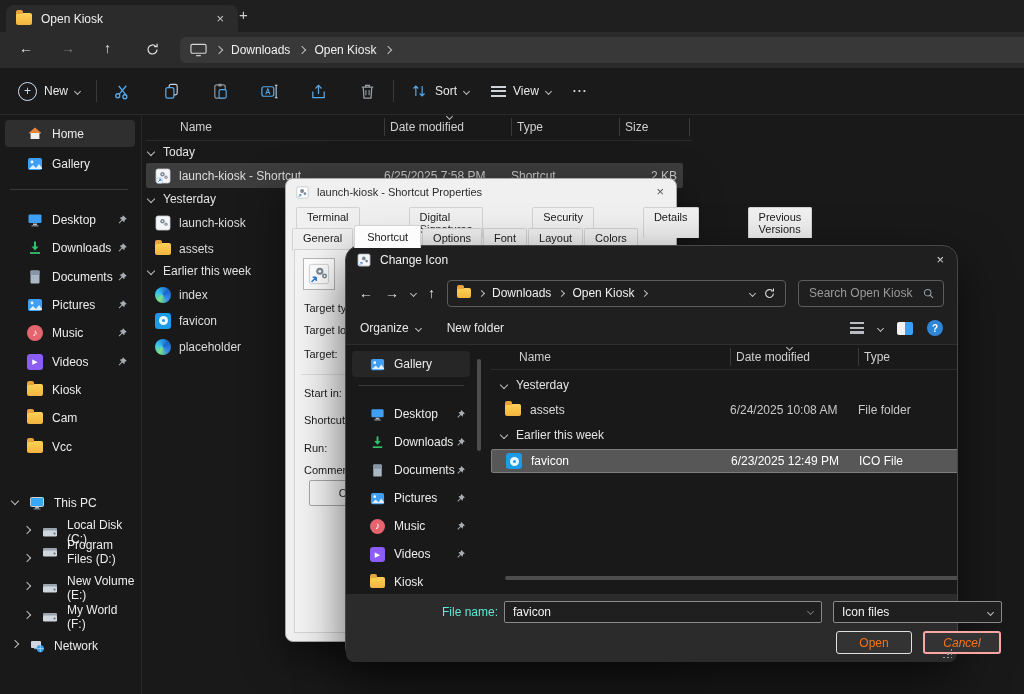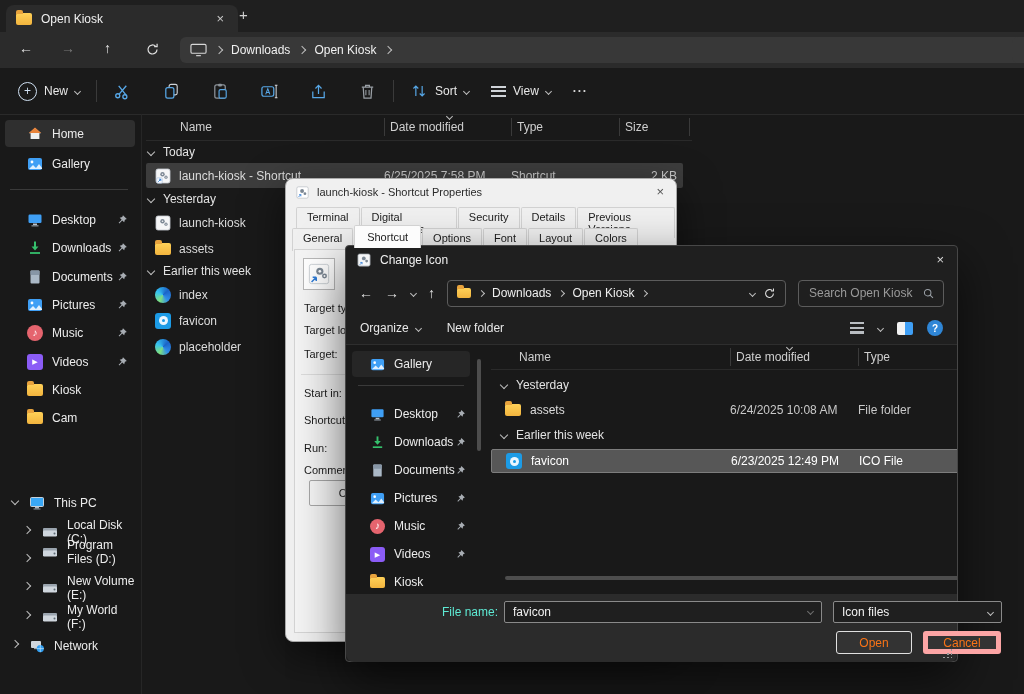--- a/index.html
+++ b/index.html
@@ -80,35 +80,35 @@
   .grip{position:absolute;right:5px;bottom:4px;width:10px;height:10px;
         background:radial-gradient(circle,#9a9a9a 1px,transparent 1.4px);background-size:4px 4px;
         clip-path:polygon(100% 0,100% 100%,0 100%);}
 
   
   .pdlg{position:absolute;left:285px;top:178px;width:390px;height:462px;background:#f0f0f0;border:1px solid #a9a9a9;
         border-radius:8px;box-shadow:0 14px 42px rgba(0,0,0,.55);color:#1b1b1b;font-size:11px;}
   .ptitle{position:absolute;left:0;top:0;right:0;height:26px;display:flex;align-items:center;gap:8px;padding:0 10px;
           color:#2a2a2a;}
   .pclose{position:absolute;right:12px;top:5px;color:#555;font-size:13px;}
-  .ptabs1{position:absolute;left:10px;top:28px;display:flex;}
+  .ptabs1{position:absolute;left:10px;top:28px;display:flex;gap:48px;}
   .ptabs2{position:absolute;left:6px;top:49px;display:flex;}
   .ptab{padding:3px 10px;background:#f0f0f0;border:1px solid #d2d2d2;border-bottom:none;border-radius:2px 2px 0 0;margin-right:1px;}
   .ptab.on{background:#fcfcfc;position:relative;top:-3px;padding:5px 12px;z-index:2;}
   .pbody{position:absolute;left:8px;right:8px;top:70px;bottom:8px;background:#f4f4f4;border:1px solid #d4d4d4;}
   .plab{position:absolute;left:9px;color:#1b1b1b;}
   .pibox{position:absolute;left:8px;top:8px;width:30px;height:30px;background:#fff;border:1px solid #b8b8b8;
          display:flex;align-items:center;justify-content:center;}
   .pline{position:absolute;left:6px;right:4px;top:124px;height:1px;background:#dcdcdc;}
   .pofl{position:absolute;left:14px;top:230px;width:150px;height:24px;background:#f7f7f7;border:1px solid #a8a8a8;
         border-radius:2px;display:flex;align-items:center;justify-content:center;}
 
   
   .cdlg{position:absolute;left:345px;top:245px;width:613px;height:417px;background:#1f1f1f;border:1px solid #474747;
-        border-radius:4px;box-shadow:0 18px 50px rgba(0,0,0,.6);box-sizing:border-box;}
+        border-radius:15px;box-shadow:0 18px 50px rgba(0,0,0,.6);box-sizing:border-box;}
   .cd-title{position:absolute;left:0;top:0;right:0;height:28px;display:flex;align-items:center;gap:9px;padding:0 11px;color:#f0f0f0;}
   .cd-close{position:absolute;right:13px;top:6px;color:#d8d8d8;font-size:13px;}
   .cd-nav{position:absolute;left:0;top:28px;right:0;height:38px;display:flex;align-items:center;padding:0 13px;gap:12px;}
   .cd-nav .g{color:#e6e6e6;font-size:14px;}
   .crumbbar{width:338px;height:25px;border:1px solid #5c5c5c;border-radius:4px;display:flex;align-items:center;
             padding:0 9px;gap:8px;color:#efefef;}
   .csearch{width:128px;height:25px;border:1px solid #5c5c5c;border-radius:4px;display:flex;align-items:center;padding:0 8px;}
   .csearch input{flex:1;background:transparent;border:none;outline:none;color:#e8e8e8;font:inherit;min-width:0;}
   .csearch input::placeholder{color:#9a9a9a;}
   .cd-tools{position:absolute;left:0;top:66px;right:0;height:32px;display:flex;align-items:center;padding:0 14px;gap:26px;color:#e8e8e8;}
@@ -131,21 +131,21 @@
   .hscroll{position:absolute;left:14px;top:231px;width:468px;height:4px;background:#4d4d4d;border-radius:2px;}
   .cd-bottom{position:absolute;left:0;right:0;top:348px;height:68px;background:#2b2b2b;border-radius:0 0 8px 8px;}
   .fnlab{position:absolute;left:52px;top:11px;width:100px;text-align:right;color:#5eead4;}
   .fninput{position:absolute;left:158px;top:7px;width:318px;height:22px;background:#1f1f1f;border:1px solid #8a8a8a;
            border-radius:2px;color:#f0f0f0;font:inherit;padding:0 8px;box-sizing:border-box;}
   .fncombo{position:absolute;left:487px;top:7px;width:169px;height:22px;background:#1f1f1f;border:1px solid #8a8a8a;
            border-radius:2px;display:flex;align-items:center;padding:0 8px;box-sizing:border-box;color:#f0f0f0;}
   .btn{position:absolute;top:37px;height:23px;background:#333;border-radius:3px;display:flex;align-items:center;
        justify-content:center;color:#f97316;box-sizing:border-box;}
   .btn.def{left:490px;width:76px;border:1.6px solid #e0e0e0;}
-  .btn.reg{left:577px;width:78px;border:5px solid #fca5a5;}
+  .btn.reg{left:577px;width:78px;border:2px solid #fca5a5;font-style:italic;}
 </style>
 </head>
 <body>
 
 <div class="stage">
 
   <div class="tabbar">
     <div class="tab">
       <span class="ic fold"></span>
       <span class="tab-title">Open Kiosk</span>
@@ -357,20 +357,24 @@
           </svg>
         </span>
     </div>
     <div class="sit" style="top:262px">
       <span class="ic fold"></span>
       <span>Kiosk</span>
     </div>
     <div class="sit" style="top:290px">
       <span class="ic fold"></span>
       <span>Cam</span>
+    </div>
+    <div class="sit" style="top:319px">
+      <span class="ic fold"></span>
+      <span>Vcc</span>
     </div>
 
     <span class="cv schev" style="left:12px;top:384px"></span>
     <div class="sit" style="top:375px;padding-left:24px">
       <span class="ic">
           <svg width="16" height="16" viewBox="0 0 16 16">
             <rect x="1.5" y="2.5" width="13" height="9" rx="1" fill="#39a7f5" stroke="#d7dde3" stroke-width=".9"></rect>
             <rect x="6" y="12" width="4" height="1.5" fill="#aeb6bf"></rect>
             <rect x="4.5" y="13.5" width="7" height="1" fill="#8d97a1"></rect>
           </svg>

